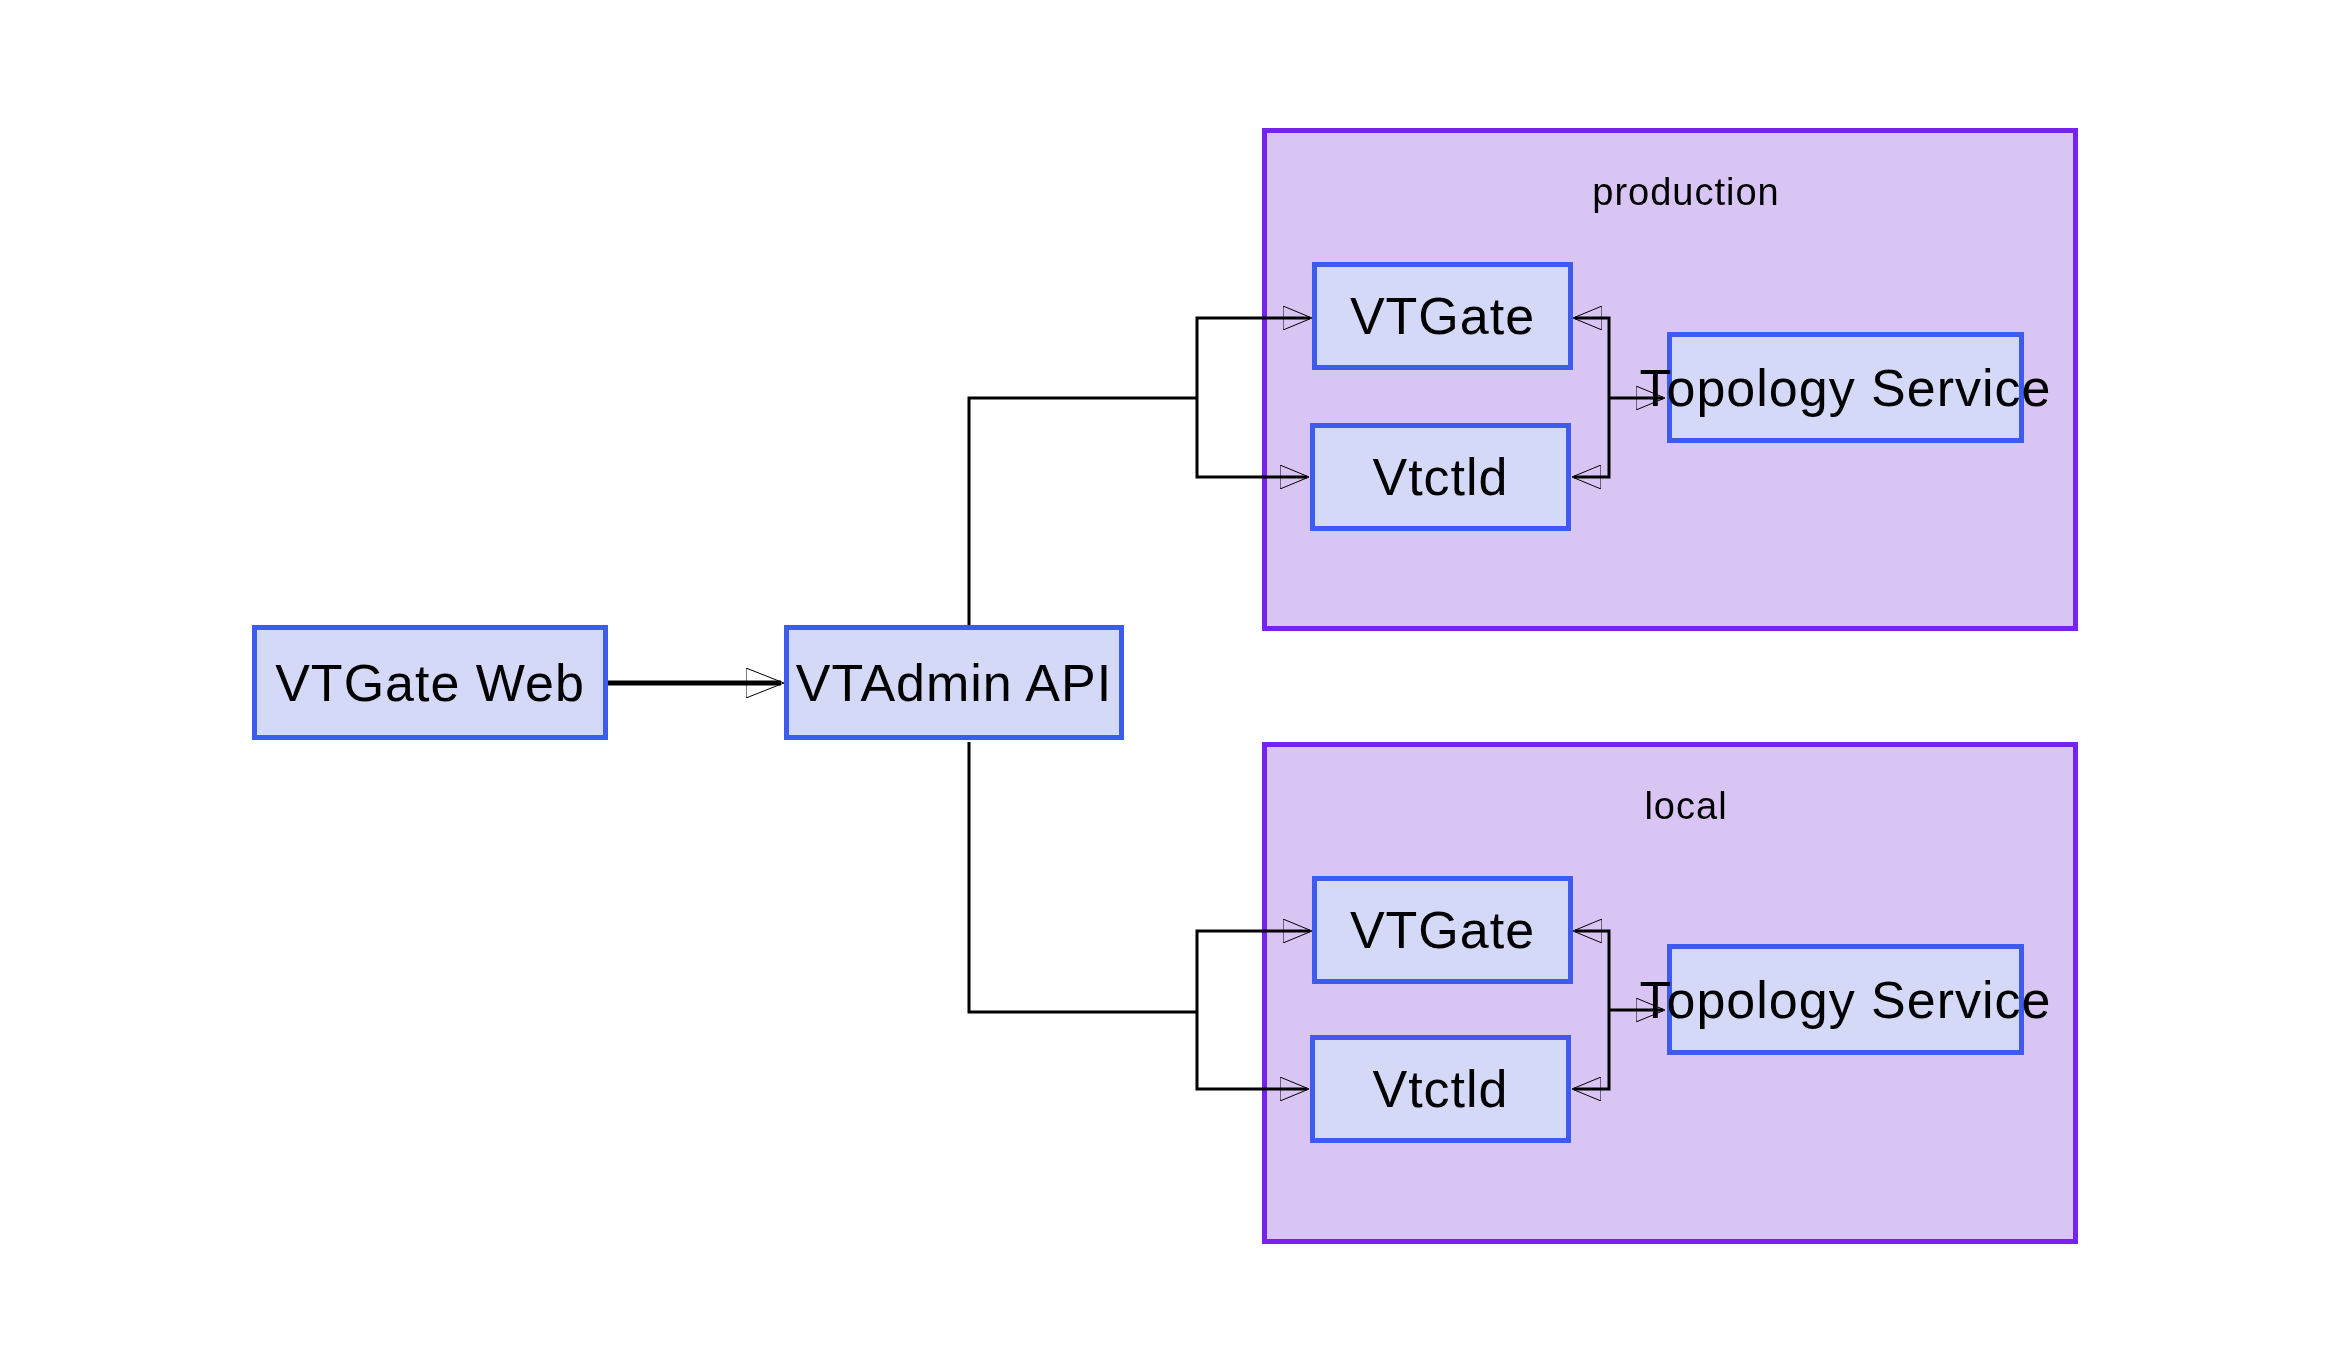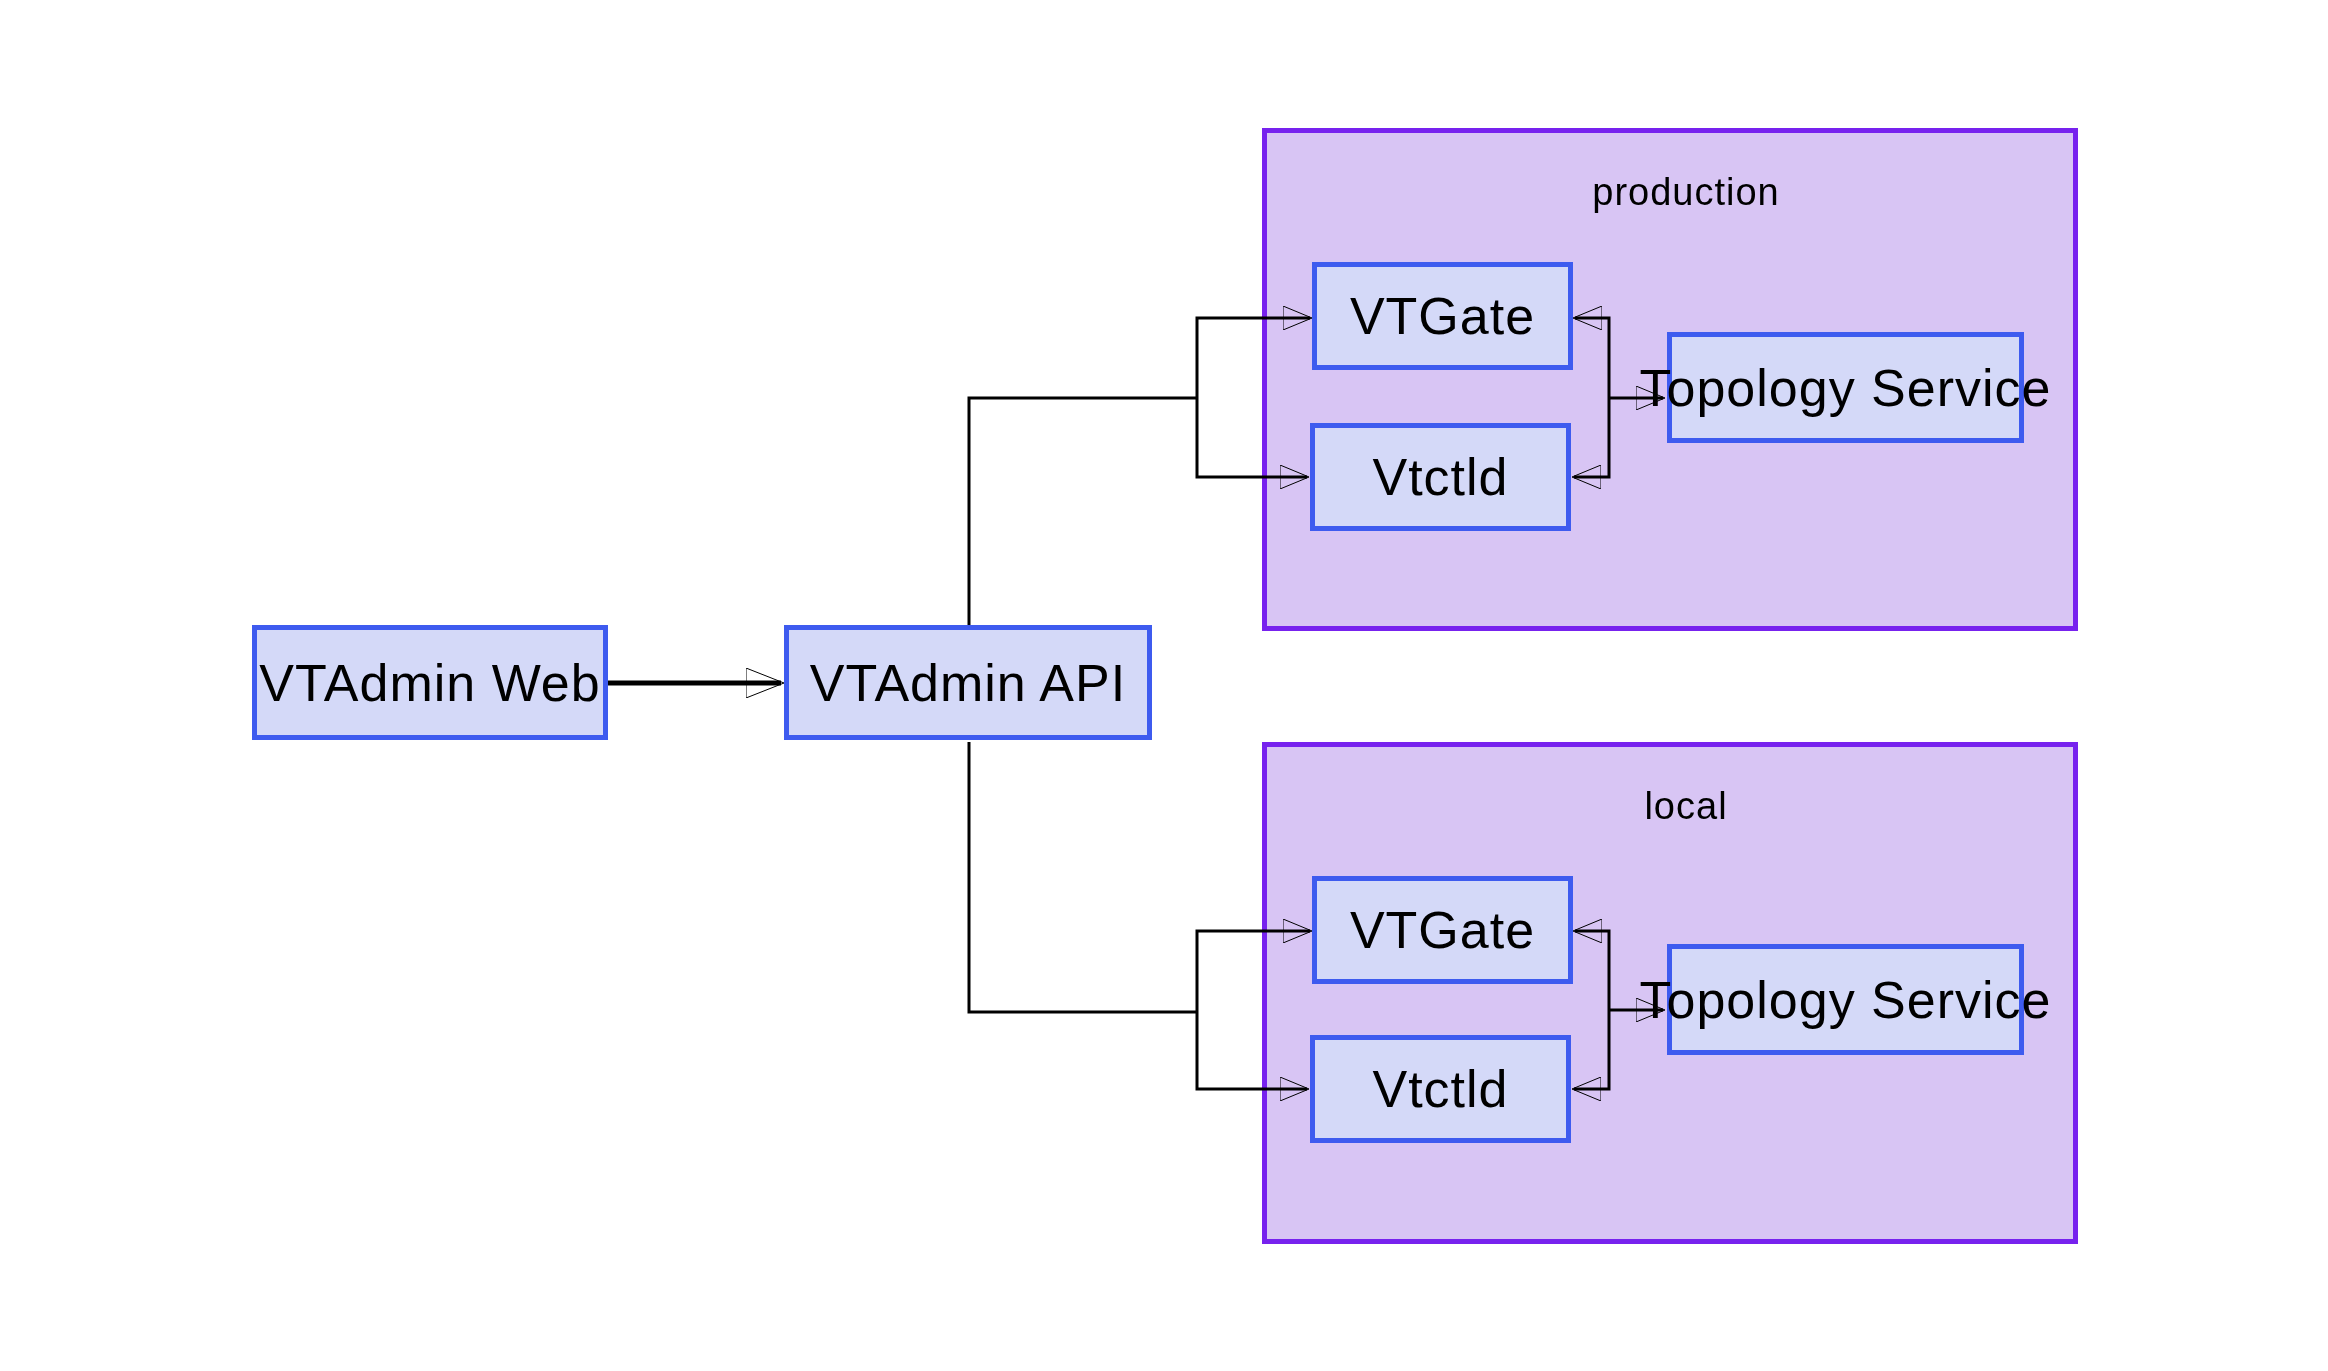--- a/index.html
+++ b/index.html
@@ -55,21 +55,21 @@
     align-items: center;
     justify-content: center;
     background: var(--box-fill);
     border: 5px solid var(--box-border);
     font-size: 52px;
     letter-spacing: 1px;
     color: var(--text);
     white-space: nowrap;
   }
   .node-web  { left: 252px;  top: 625px;  width: 356px; height: 115px; }
-  .node-api  { left: 784px;  top: 625px;  width: 368px; height: 115px; }
+  .node-api  { left: 784px;  top: 625px;  width: 340px; height: 115px; }
   .cluster-production { left: 1262px; top: 128px; width: 816px; height: 503px; }
   .cluster-local      { left: 1262px; top: 742px; width: 816px; height: 502px; }
   .node-prod-vtgate { left: 1312px; top: 262px; width: 261px; height: 108px; }
   .node-prod-vtctld { left: 1310px; top: 423px; width: 261px; height: 108px; }
   .node-prod-topo   { left: 1667px; top: 332px; width: 357px; height: 111px; }
   .node-local-vtgate { left: 1312px; top: 876px;  width: 261px; height: 108px; }
   .node-local-vtctld { left: 1310px; top: 1035px; width: 261px; height: 108px; }
   .node-local-topo   { left: 1667px; top: 944px;  width: 357px; height: 111px; }
 </style>
 </head>
@@ -108,21 +108,21 @@
 
   <div class="cluster cluster-production">
     <div class="cluster-label">production</div>
   </div>
 
   <div class="cluster cluster-local">
     <div class="cluster-label">local</div>
   </div>
 
   <div class="node node-web">
-    <span>VTAdmin Web</span>
+    <span>VTGate Web</span>
   </div>
 
   <div class="node node-api">
     <span>VTAdmin API</span>
   </div>
 
   <div class="node node-prod-vtgate">
     <span>VTGate</span>
   </div>
 

